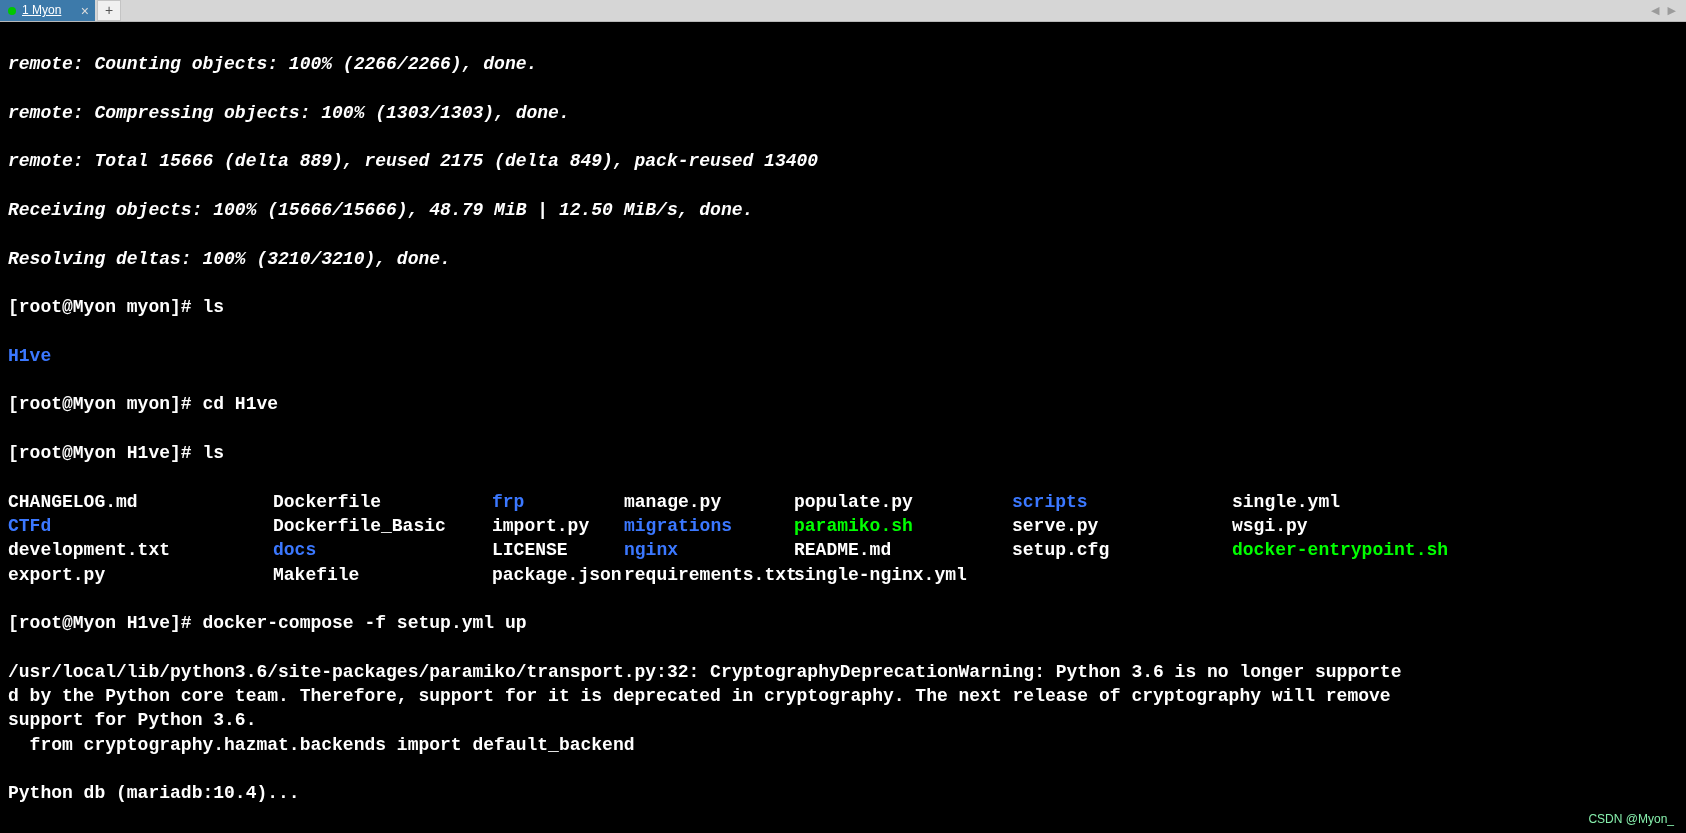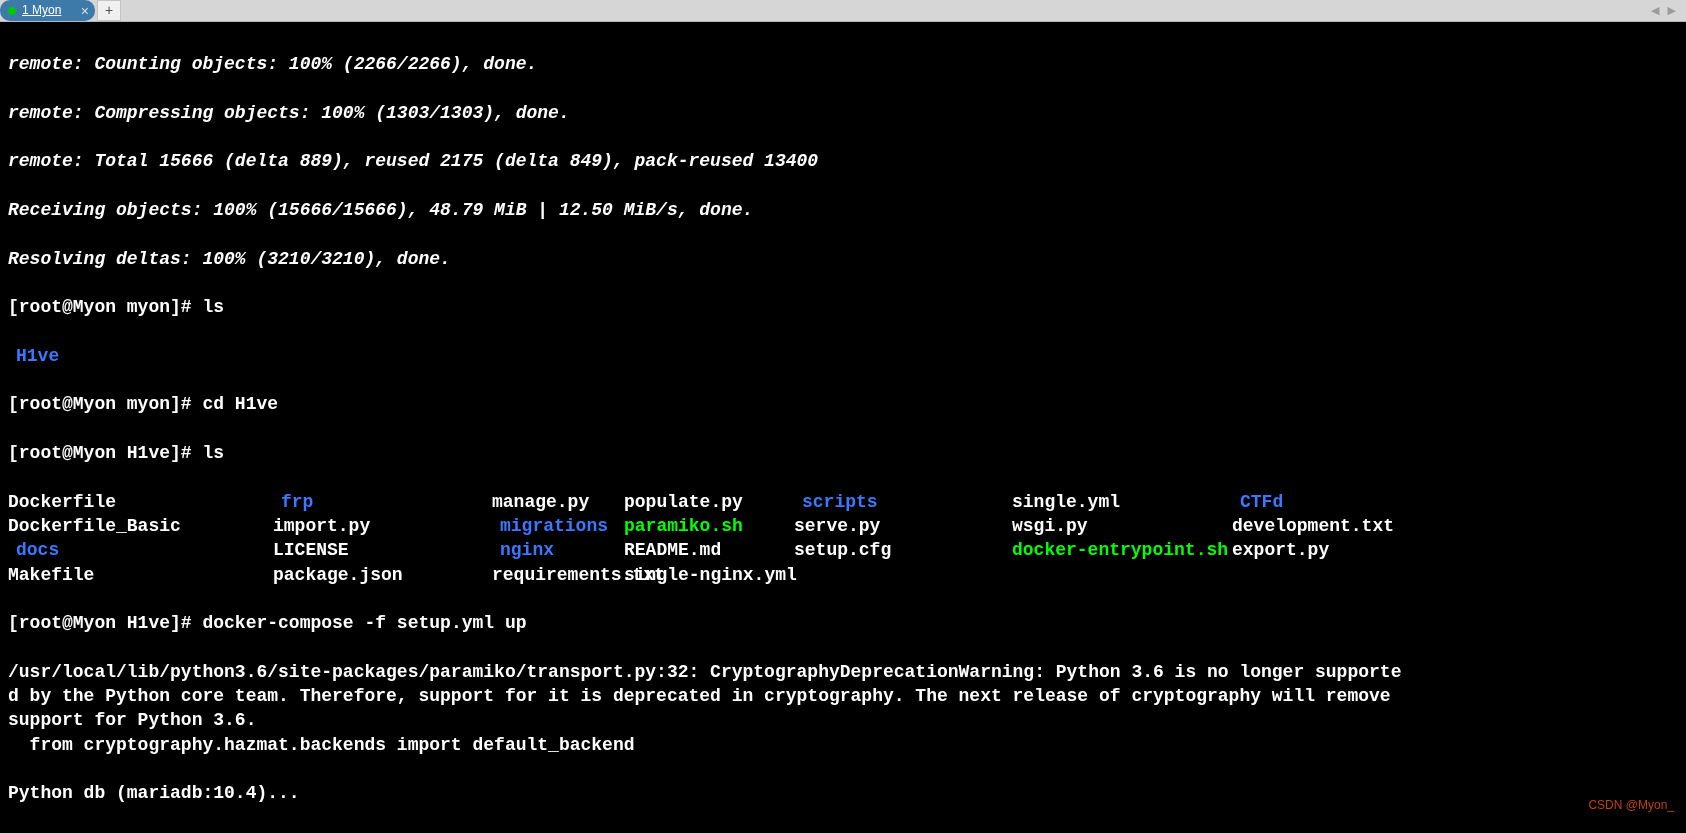--- a/index.html
+++ b/index.html
@@ -27,21 +27,20 @@
       background: #3d7aaa;
       color: #ffffff;
       padding: 0 24px 0 8px;
       display: flex;
       align-items: center;
       gap: 6px;
       min-width: 95px;
       cursor: pointer;
       position: relative;
       text-decoration: underline;
-      border-radius: 10px;
     }
     .tab-status-dot {
       width: 8px;
       height: 8px;
       border-radius: 50%;
       background: #00c800;
       flex-shrink: 0;
     }
     .tab-close {
       position: absolute;
@@ -72,31 +71,31 @@
       font-size: 11px;
     }
     .terminal {
       padding: 6px 8px;
       white-space: pre;
       font-weight: bold;
       position: relative;
       height: calc(100% - 22px);
     }
     .prompt-line { color: #ffffff; font-style: italic; }
-    .fg-blue { color: #3b78ff; margin-left: 8px; }
+    .fg-blue { color: #3b78ff; }
     .fg-brightgreen { color: #00ff00; }
     .ls-grid {
       display: grid;
       grid-template-columns: 265px 219px 132px 170px 218px 220px auto;
     }
     .watermark {
       position: absolute;
       right: 12px;
-      bottom: 20px;
-      color: #c2410c;
+      bottom: 6px;
+      color: #86efac;
       font-family: sans-serif;
       font-size: 12px;
       font-weight: normal;
     }
   </style>
 </head>
 <body>
 
 <div class="tab-bar">
   <div class="tab">
@@ -115,20 +114,21 @@
 <div class="prompt-line">remote: Counting objects: 100% (2266/2266), done.</div>
 <div class="prompt-line">remote: Compressing objects: 100% (1303/1303), done.</div>
 <div class="prompt-line">remote: Total 15666 (delta 889), reused 2175 (delta 849), pack-reused 13400</div>
 <div class="prompt-line">Receiving objects: 100% (15666/15666), 48.79 MiB | 12.50 MiB/s, done.</div>
 <div class="prompt-line">Resolving deltas: 100% (3210/3210), done.</div>
 <div><span>[root@Myon myon]# </span><span>ls</span></div>
 <div class="fg-blue">H1ve</div>
 <div><span>[root@Myon myon]# </span><span>cd H1ve</span></div>
 <div><span>[root@Myon H1ve]# </span><span>ls</span></div>
 <div class="ls-grid">
+  <span>CHANGELOG.md</span>
   <span>Dockerfile</span>
   <span class="fg-blue">frp</span>
   <span>manage.py</span>
   <span>populate.py</span>
   <span class="fg-blue">scripts</span>
   <span>single.yml</span>
 
   <span class="fg-blue">CTFd</span>
   <span>Dockerfile_Basic</span>
   <span>import.py</span>

